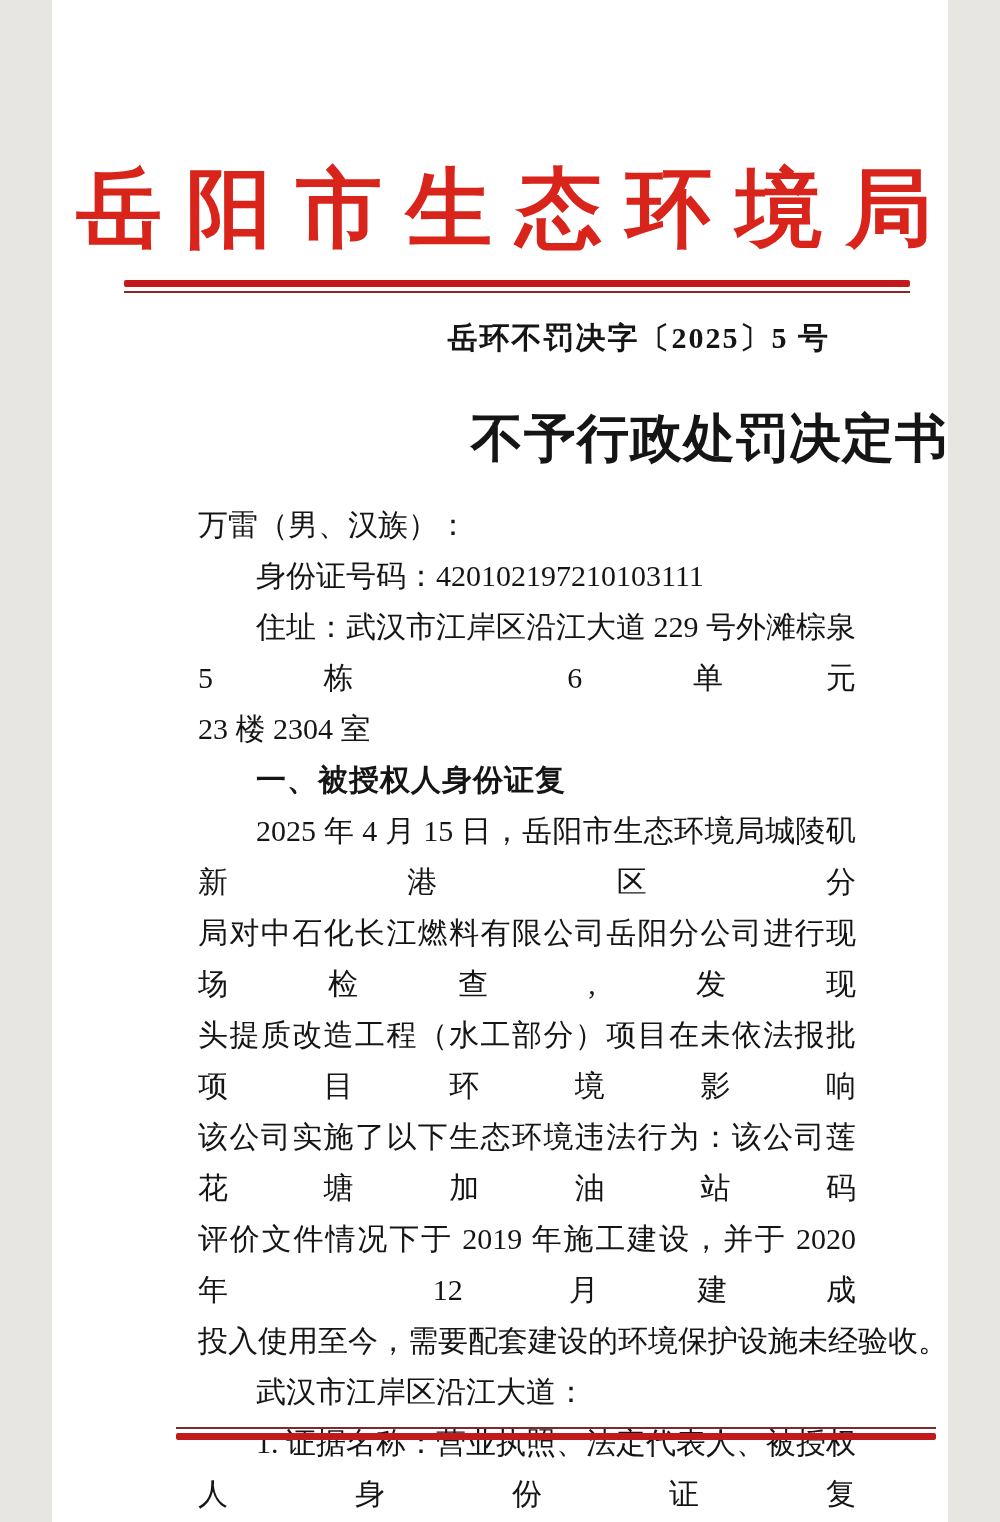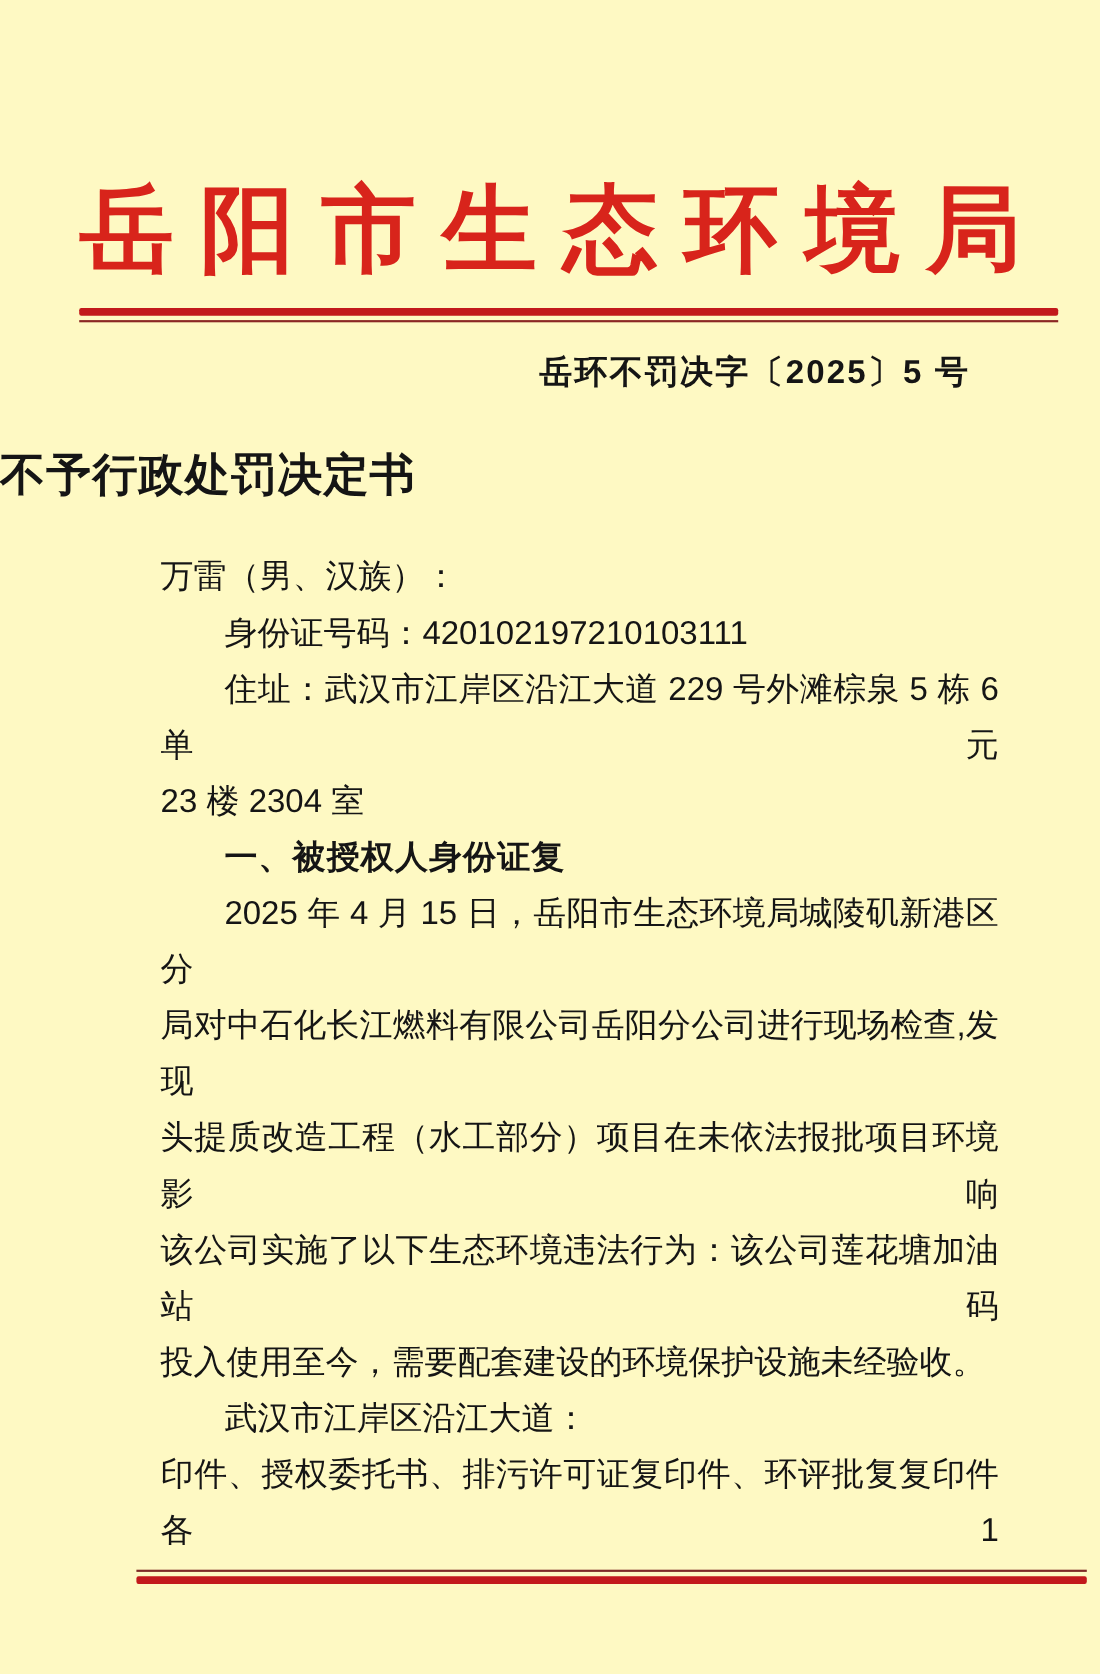--- a/index.html
+++ b/index.html
@@ -2,26 +2,26 @@
 <html><head>
 <meta charset="utf-8">
 <style>
   html, body {
     margin: 0;
     padding: 0;
     background: #e8e6e2;
   }
   .page {
     position: relative;
-    width: 1000px;
+    width: 896px;
     height: 1522px;
     margin: 0 auto;
-    background: #fef9c3;
+    background: #ffffff;
     overflow: hidden;
-    font-family: Liberation Sans, sans-serif;
+    font-family: Liberation Serif, serif;
     color: #151515;
   }
   
   .agency {
     position: absolute;
     top: 160px;
     left: 0;
     right: 0;
     text-align: center;
     font-size: 86px;
@@ -59,22 +59,22 @@
     font-weight: 600;
     letter-spacing: 2px;
     white-space: nowrap;
   }
   
   .doc-title {
     position: absolute;
     top: 404px;
     left: 0;
     right: 0;
-    text-align: left;
-    font-size: 41px;
+    text-align: right;
+    font-size: 52px;
     font-weight: 700;
     letter-spacing: 1px;
     white-space: nowrap;
   }
   
   .body-text {
     position: absolute;
     top: 499px;
     left: 146px;
     right: 92px;
@@ -130,22 +130,24 @@
   <div class="body-text">
     <div class="line">万雷（男、汉族）：</div>
     <div class="line ind">身份证号码：420102197210103111</div>
     <div class="line ind fill">住址：武汉市江岸区沿江大道 229 号外滩棕泉 5 栋 6 单元</div>
     <div class="line">23 楼 2304 室</div>
     <div class="line ind bold">一、被授权人身份证复</div>
     <div class="line ind fill">2025 年 4 月 15 日，岳阳市生态环境局城陵矶新港区分</div>
     <div class="line fill">局对中石化长江燃料有限公司岳阳分公司进行现场检查,发现</div>
     <div class="line fill">头提质改造工程（水工部分）项目在未依法报批项目环境影响</div>
     <div class="line fill">该公司实施了以下生态环境违法行为：该公司莲花塘加油站码</div>
+    <div class="line fill">评价文件情况下于 2019 年施工建设，并于 2020 年 12 月建成</div>
     <div class="line">投入使用至今，需要配套建设的环境保护设施未经验收。</div>
     <div class="line ind">武汉市江岸区沿江大道：</div>
+    <div class="line ind fill">1. 证据名称：营业执照、法定代表人、被授权人身份证复</div>
     <div class="line fill">印件、授权委托书、排污许可证复印件、环评批复复印件各 1</div>
 
   </div>
 
   <div class="footer-rules">
     <div class="rule-thin"></div>
     <div class="rule-thick"></div>
   </div>
 
 </div>

